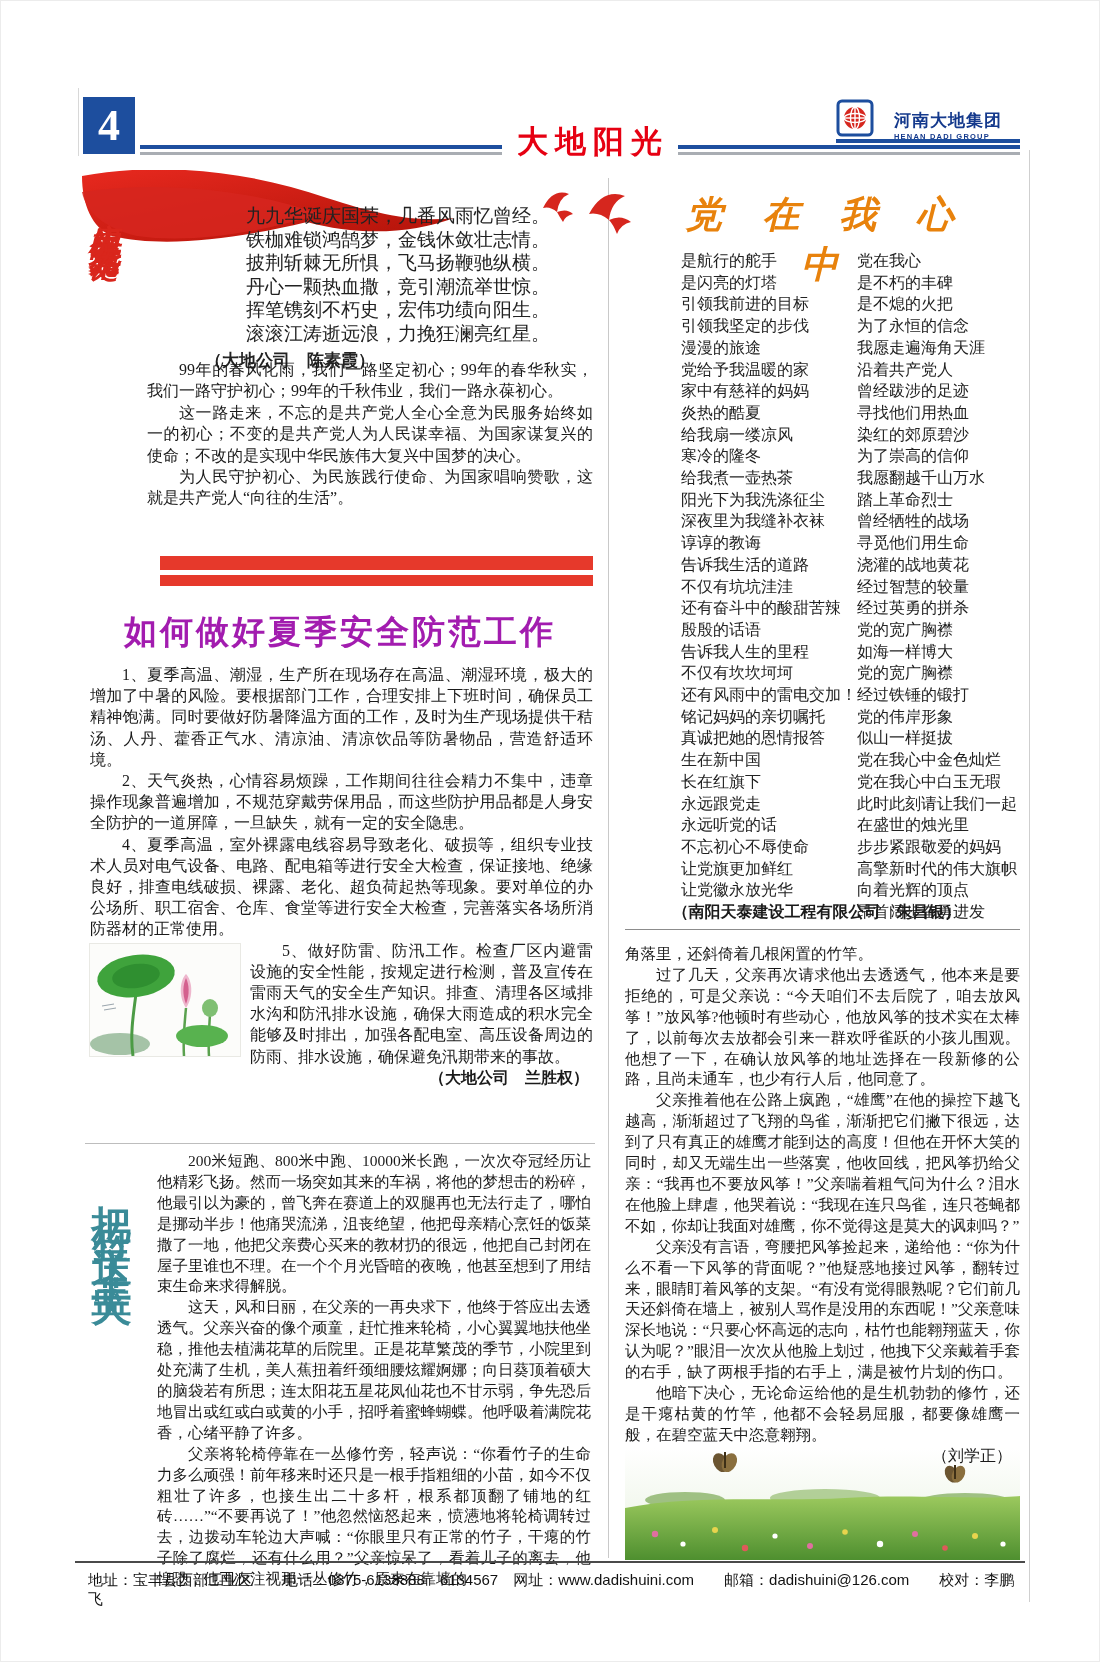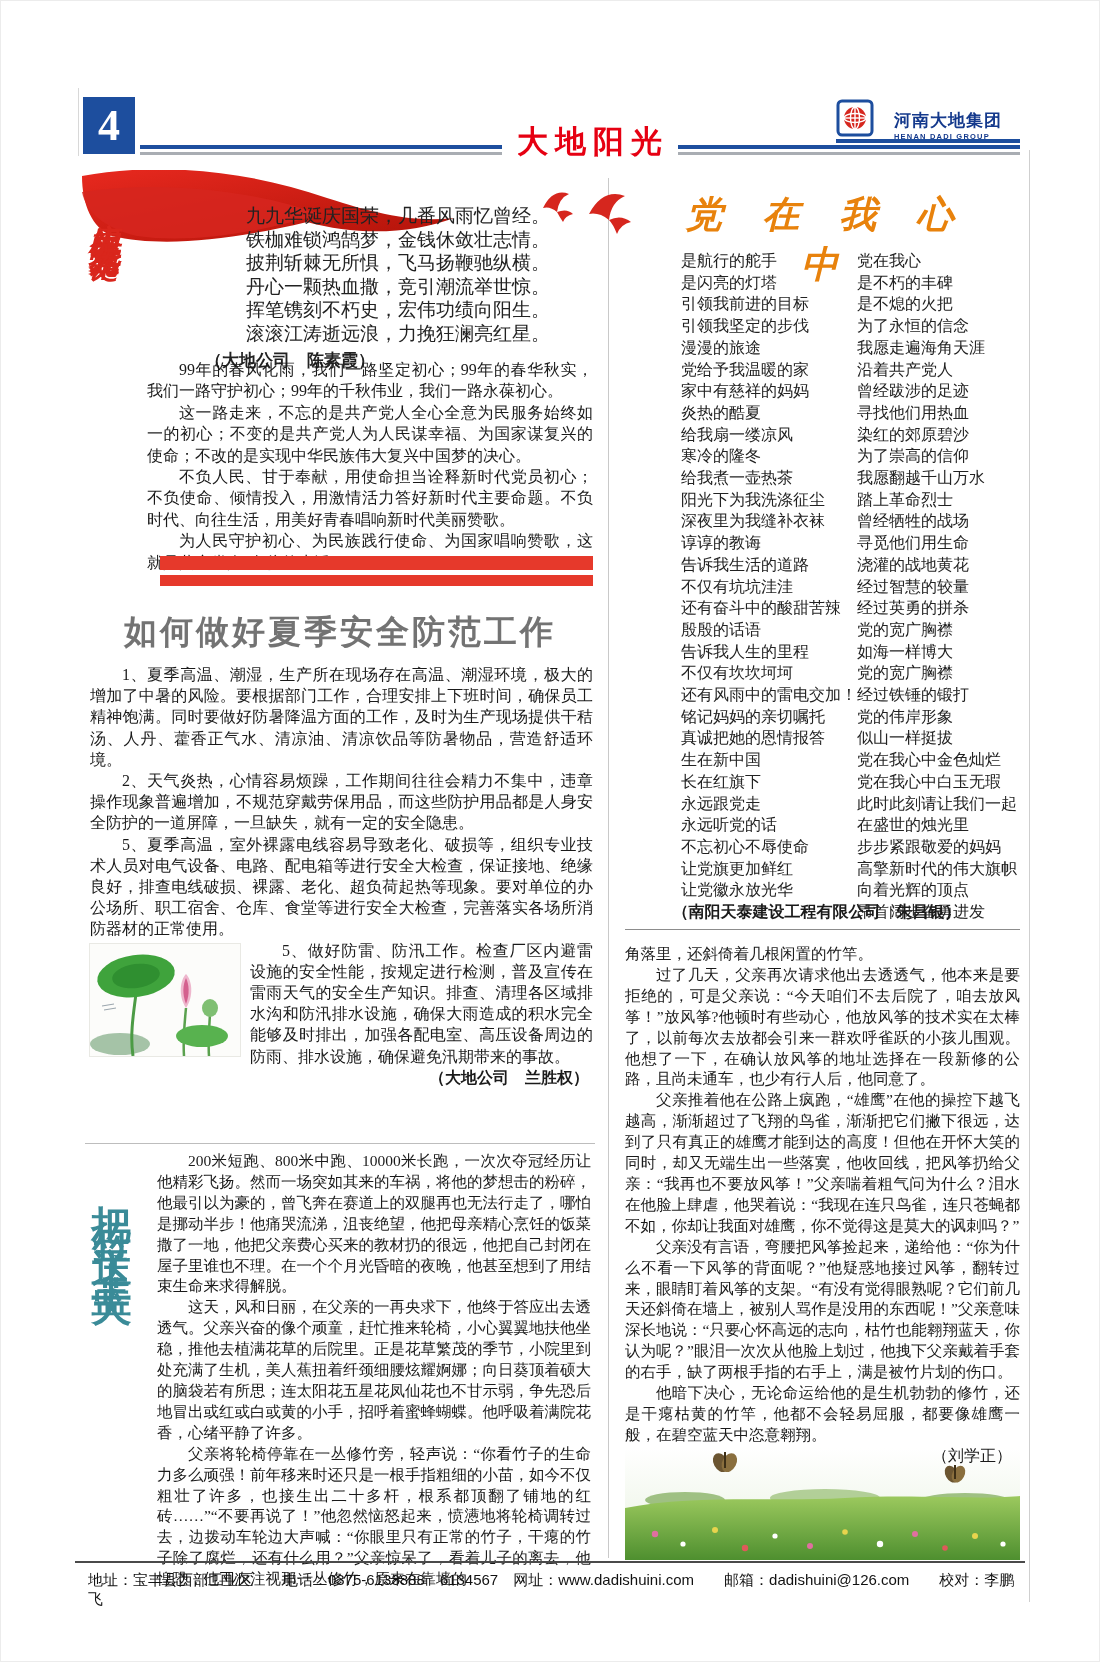--- a/index.html
+++ b/index.html
@@ -37,21 +37,21 @@
   .anniv-poem{left:120px;top:34px;width:386px;font-size:19px;line-height:23.6px;text-align:center;color:#222;}
   .anniv-attr{margin-top:3px;text-align:left;padding-right:58px;font-size:17px;font-weight:bold;}
   .anniv-paras{left:62px;top:189px;width:446px;font-size:16px;line-height:21.4px;text-align:justify;}
   .anniv-paras p{margin:0;text-indent:2em;}
   .bar1{left:75px;top:386px;width:433px;height:14px;background:#e6392b;}
   .bar2{left:75px;top:405px;width:433px;height:11px;background:#e6392b;}
 
   
   #sec-safety{left:85px;top:600px;width:510px;height:546px;}
   .safety-title{left:0;top:10px;width:100%;text-align:center;font-family:"Liberation Sans",sans-serif;
-                font-weight:bold;font-size:33px;color:#737373;letter-spacing:3px;}
+                font-weight:bold;font-size:33px;color:#a21caf;letter-spacing:3px;}
   .safety-body{left:5px;top:64px;width:503px;font-size:16px;line-height:21.2px;text-align:justify;}
   .safety-body p{margin:0;text-indent:2em;}
   .lotus-box{float:left;width:150px;height:112px;margin:4px 10px 2px 0;background:#fcfcfa;
              outline:1px solid #e9e9e4;}
   .safety-attr{text-align:right;padding-right:4px;font-weight:bold;font-size:16px;}
   .clearfix::after{content:"";display:block;clear:both;}
 
   
   #party{left:625px;top:180px;width:395px;height:748px;}
   .party-title{left:0;top:10px;width:100%;text-align:center;font-size:37px;font-weight:bold;
@@ -153,34 +153,33 @@
           <div>披荆斩棘无所惧，飞马扬鞭驰纵横。</div>
           <div>丹心一颗热血撒，竞引潮流举世惊。</div>
           <div>挥笔镌刻不朽史，宏伟功绩向阳生。</div>
           <div>滚滚江涛逝远浪，力挽狂澜亮红星。</div>
         </div>
       <div class="anniv-attr">（大地公司　陈素霞）</div>
     </div>
     <div class="abs anniv-paras">
         <p>99年的春风化雨，我们一路坚定初心；99年的春华秋实，我们一路守护初心；99年的千秋伟业，我们一路永葆初心。</p>
         <p>这一路走来，不忘的是共产党人全心全意为民服务始终如一的初心；不变的是共产党人为人民谋幸福、为国家谋复兴的使命；不改的是实现中华民族伟大复兴中国梦的决心。</p>
-        <p>不负人民、甘于奉献，用使命担当诠释新时代党员初心；不负使命、倾情投入，用激情活力答好新时代主要命题。不负时代、向往生活，用美好青春唱响新时代美丽赞歌。</p>
         <p>为人民守护初心、为民族践行使命、为国家唱响赞歌，这就是共产党人“向往的生活”。</p>
       </div>
     <div class="abs bar1"></div>
     <div class="abs bar2"></div>
   </section>
 
   <section class="abs" id="sec-safety">
     <h1 class="abs safety-title" style="margin:0;">如何做好夏季安全防范工作</h1>
     <div class="abs safety-body">
       <div>
           <p>1、夏季高温、潮湿，生产所在现场存在高温、潮湿环境，极大的增加了中暑的风险。要根据部门工作，合理安排上下班时间，确保员工精神饱满。同时要做好防暑降温方面的工作，及时为生产现场提供干秸汤、人丹、藿香正气水、清凉油、清凉饮品等防暑物品，营造舒适环境。</p>
           <p>2、天气炎热，心情容易烦躁，工作期间往往会精力不集中，违章操作现象普遍增加，不规范穿戴劳保用品，而这些防护用品都是人身安全防护的一道屏障，一旦缺失，就有一定的安全隐患。</p>
-          <p>5、夏季高温，室外裸露电线容易导致老化、破损等，组织专业技术人员对电气设备、电路、配电箱等进行安全大检查，保证接地、绝缘良好，排查电线破损、裸露、老化、超负荷起热等现象。要对单位的办公场所、职工宿舍、仓库、食堂等进行安全大检查，完善落实各场所消防器材的正常使用。</p>
+          <p>4、夏季高温，室外裸露电线容易导致老化、破损等，组织专业技术人员对电气设备、电路、配电箱等进行安全大检查，保证接地、绝缘良好，排查电线破损、裸露、老化、超负荷起热等现象。要对单位的办公场所、职工宿舍、仓库、食堂等进行安全大检查，完善落实各场所消防器材的正常使用。</p>
         </div>
       <div class="clearfix">
         <span class="lotus-box">
           <svg width="150" height="112" viewBox="0 0 150 112">
             <rect width="150" height="112" fill="#fcfcfa"></rect>
             <ellipse cx="30" cy="100" rx="30" ry="11" fill="#8fb492" opacity="0.8"></ellipse>
             <path d="M46,50 C43,72 40,92 43,112" stroke="#4c9b45" stroke-width="3" fill="none"></path>
             <g transform="rotate(-8 46 32)">
               <ellipse cx="46" cy="32" rx="39" ry="21" fill="#3fa33c"></ellipse>
               <ellipse cx="46" cy="32" rx="24" ry="12" fill="#2f8f30"></ellipse>

